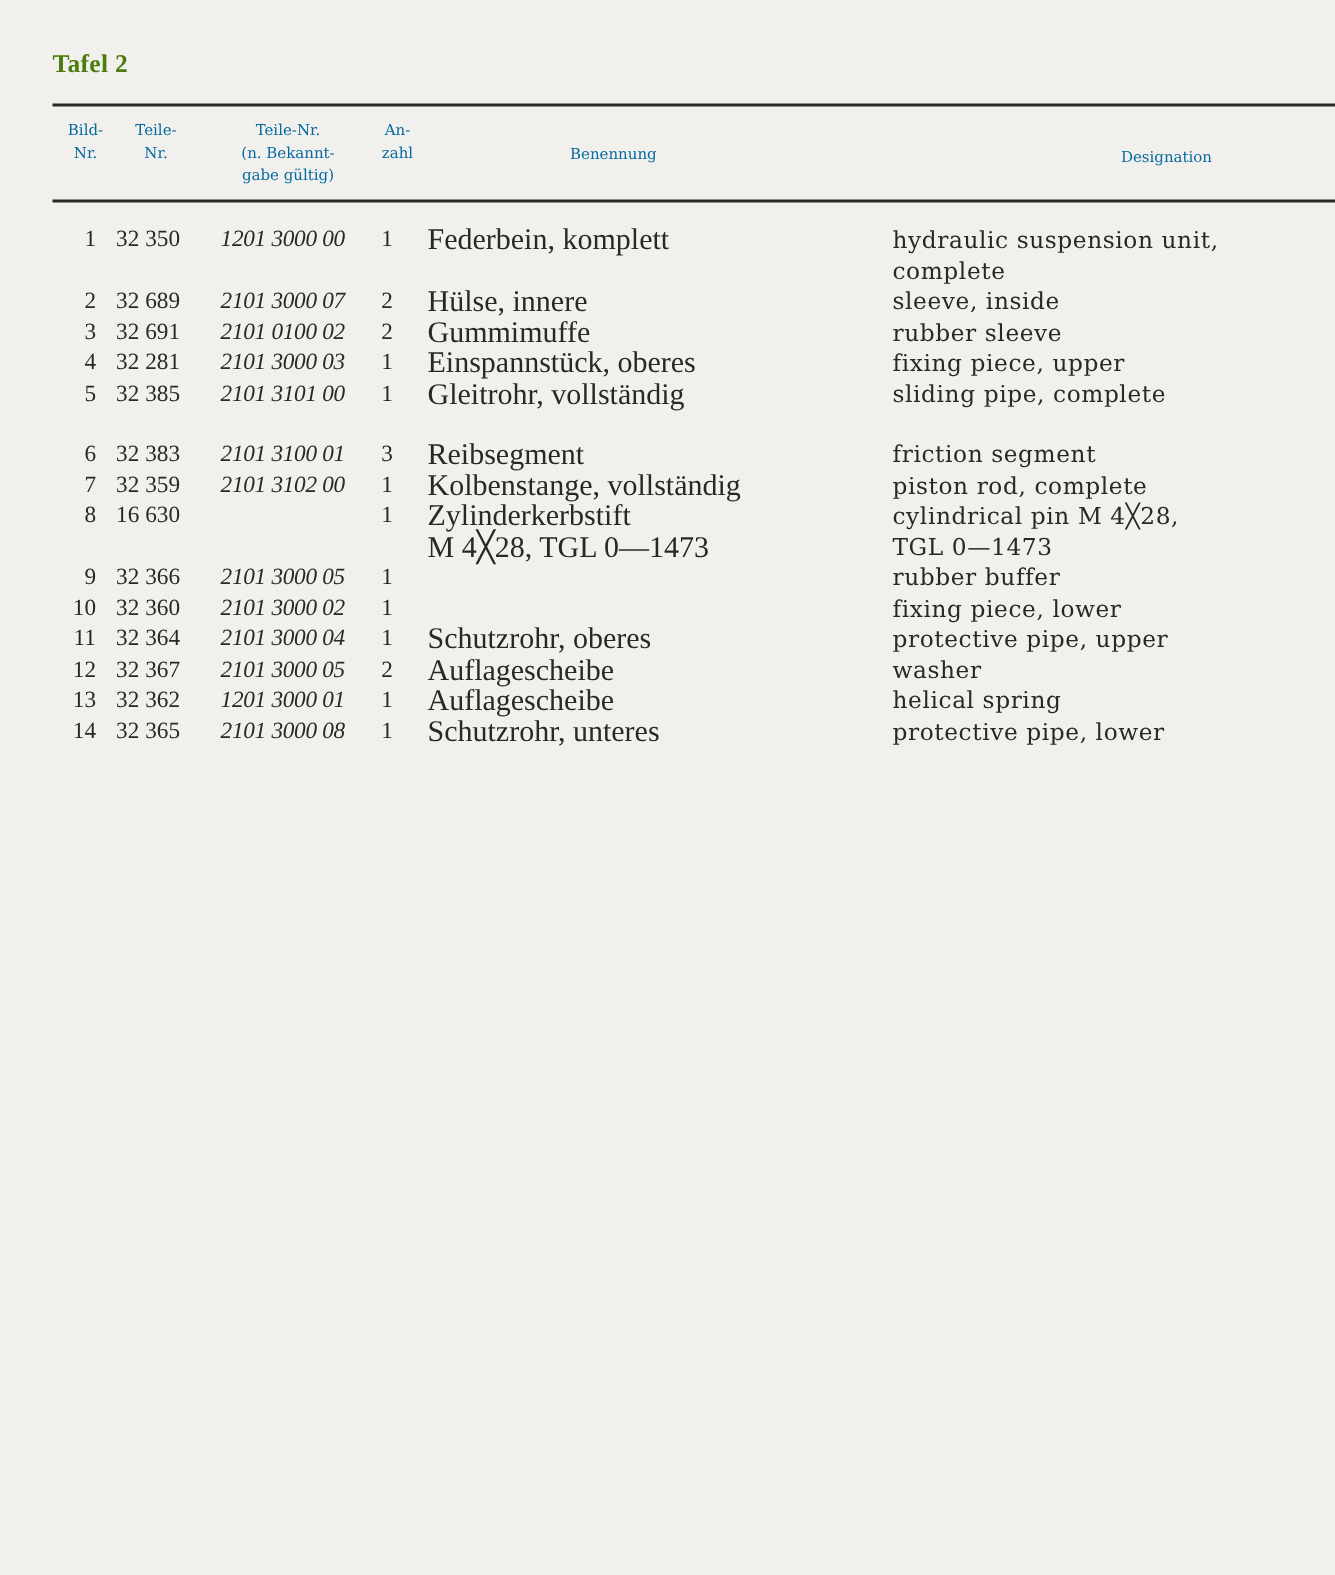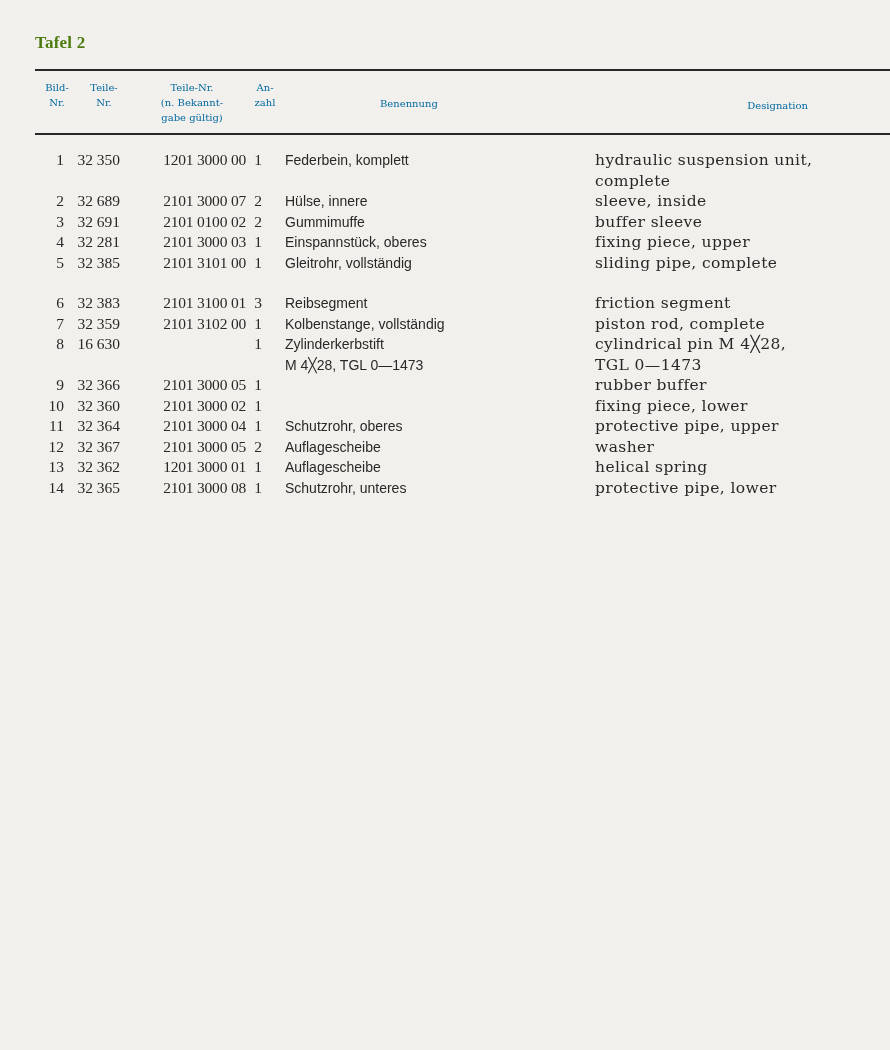--- a/index.html
+++ b/index.html
@@ -64,27 +64,27 @@
     }
     .row.tall { height: 41px; }
     .row.gap-after { margin-bottom: 20px; }
     .cell {
       position: absolute;
       top: 0;
       font-family: "Liberation Serif", "DejaVu Serif", serif;
     }
     .c-bild { left: 20px; width: 44px; text-align: right; }
     .c-teile { left: 66px; width: 54px; text-align: right; }
-    .c-teilenr { left: 131px; width: 115px; text-align: right; letter-spacing: -0.2px; }
+    .c-teilenr { left: 131px; width: 115px; text-align: center; letter-spacing: -0.2px; font-style: italic; }
     .c-anz { left: 250px; width: 16px; text-align: center; }
     .c-ben {
       left: 285px;
       width: 300px;
-      font-family: Liberation Sans, sans-serif;
-      font-size: 14px;
+      font-family: Liberation Serif, serif;
+      font-size: 20px;
       white-space: pre-line;
       line-height: 20.5px;
     }
     .c-des {
       left: 595px;
       width: 290px;
       font-family: "DejaVu Serif", serif;
       font-size: 15.5px;
       white-space: pre-line;
       line-height: 20.5px;
@@ -130,21 +130,21 @@
     <span class="cell c-anz">2</span>
     <span class="cell c-ben">Hülse, innere</span>
     <span class="cell c-des">sleeve, inside</span>
   </div>
   <div class="row">
     <span class="cell c-bild">3</span>
     <span class="cell c-teile">32 691</span>
     <span class="cell c-teilenr">2101 0100 02</span>
     <span class="cell c-anz">2</span>
     <span class="cell c-ben">Gummimuffe</span>
-    <span class="cell c-des">buffer sleeve</span>
+    <span class="cell c-des">rubber sleeve</span>
   </div>
   <div class="row">
     <span class="cell c-bild">4</span>
     <span class="cell c-teile">32 281</span>
     <span class="cell c-teilenr">2101 3000 03</span>
     <span class="cell c-anz">1</span>
     <span class="cell c-ben">Einspannstück, oberes</span>
     <span class="cell c-des">fixing piece, upper</span>
   </div>
   <div class="row gap-after">

